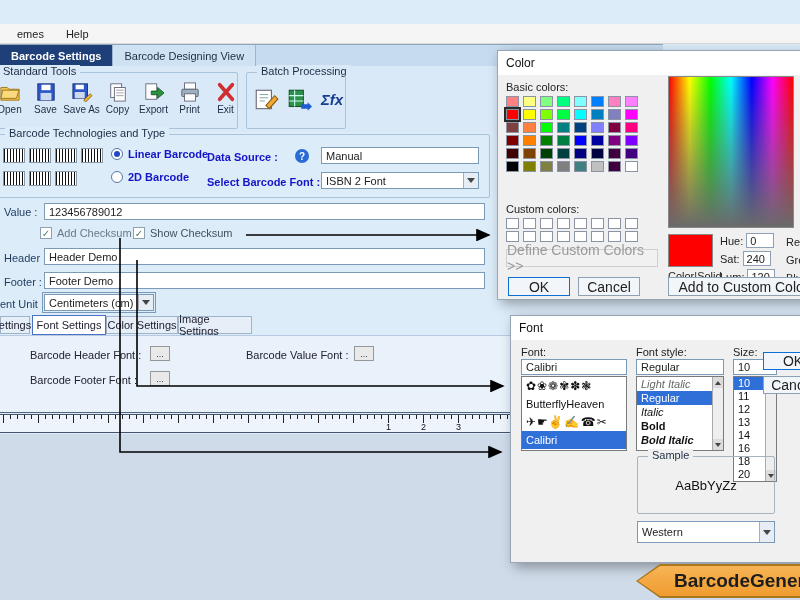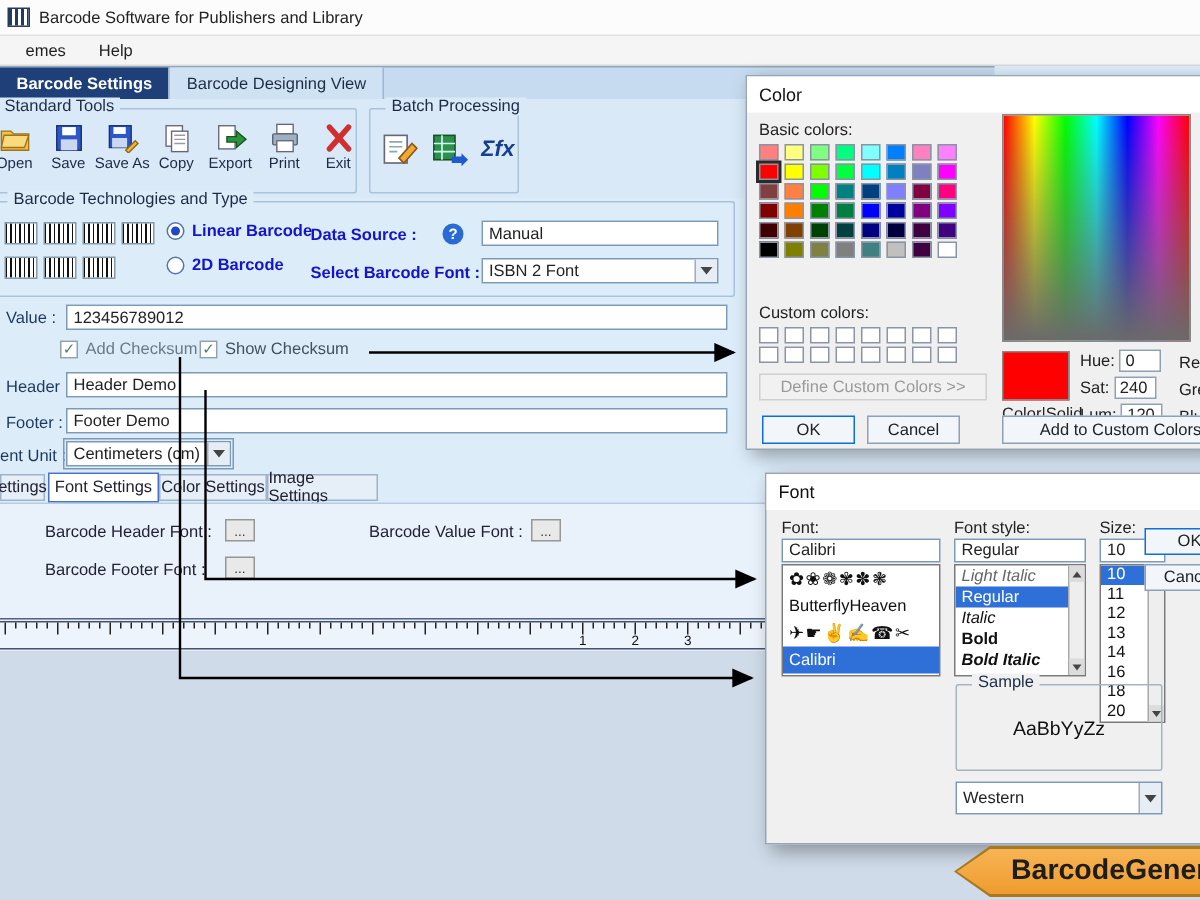--- a/index.html
+++ b/index.html
@@ -52,21 +52,21 @@
 #canvas{position:absolute;left:0;top:434px;width:800px;height:166px;background:#cfdbe9}
 
 .dlg{position:absolute;background:#f0f0f0;border:1px solid #96a6b6;box-shadow:4px 4px 12px rgba(0,0,0,.35);z-index:20}
 .dlg-title{height:24px;background:#fff;display:flex;align-items:center;padding-left:8px;font-size:12px;color:#111}
 #color-dlg{left:497px;top:50px;width:312px;height:250px}
 #font-dlg{left:510px;top:315px;width:300px;height:248px}
 .dlab{position:absolute;font-size:11px;color:#222}
 .cgrid{position:absolute;display:grid;grid-template-columns:repeat(8,13px);gap:2px 4px}
 .swatch{width:13px;height:11px;border:1px solid #8a94a4}
 .swatch.selected{outline:2px solid #2a2a2a;outline-offset:0}
-.btn{position:absolute;background:#f2f6fa;border:1px solid #8ea0b4;display:flex;align-items:center;justify-content:center;font-size:11px;color:#222}
+.btn{position:absolute;background:#f2f6fa;border:1px solid #8ea0b4;display:flex;align-items:center;justify-content:center;font-size:14px;color:#222}
 .btn.def{border:1px solid #0b6fd7}
 .btn.disabled{color:#9a9a9a;background:#f1f1f1;border:1px solid #cfcfcf}
 #hue-field{position:absolute;left:170px;top:25px;width:126px;height:152px;border:1px solid #888;background:linear-gradient(to bottom,rgba(128,128,128,0),#6a6a6a),linear-gradient(to right,#f00,#ff0,#0f0,#0ff,#00f,#f0f,#f00)}
 #color-sample{position:absolute;left:170px;top:183px;width:45px;height:33px;border:1px solid #888}
 .hslrow{position:absolute;display:flex;align-items:center;gap:3px}
 .hsl-in{width:28px;height:15px;background:#fff;border:1px solid #8ea0b4;display:flex;align-items:center;padding-left:3px}
 
 .list{position:absolute;background:#fff;border:1px solid #7a7a7a;overflow:hidden}
 .li{height:18px;line-height:18px;padding:0 4px;white-space:nowrap;overflow:hidden;color:#111}
 .li.sel{background:#2f6fd8;color:#fff}
@@ -86,24 +86,20 @@
 
 #banner{position:absolute;left:636px;top:564px;width:170px;height:34px;z-index:30;clip-path:polygon(24px 0,100% 0,100% 100%,24px 100%,0 50%);background:#a9771c}
 #banner .inner{position:absolute;left:2px;top:2px;right:0;bottom:2px;clip-path:polygon(22px 0,100% 0,100% 100%,22px 100%,0 50%);background:linear-gradient(#f7b455,#ef9c2f);display:flex;align-items:center;padding-left:36px;font-size:19px;font-weight:bold;color:#1d1d1d;white-space:nowrap}
 #arrows{position:absolute;left:0;top:0;z-index:60;pointer-events:none}
 </style>
 </head>
 <body>
 
 <div id="app">
 
-  <div class="titlebar">
-    <div class="app-icon"></div>
-    <span>Barcode Software for Publishers and Library</span>
-  </div>
 
   <div class="menubar">
     <span class="menu-item">emes</span>
     <span class="menu-item">Help</span>
   </div>
 
   <div class="maintabs">
     <div class="maintab active">Barcode Settings</div>
     <div class="maintab">Barcode Designing View</div>
   </div>

